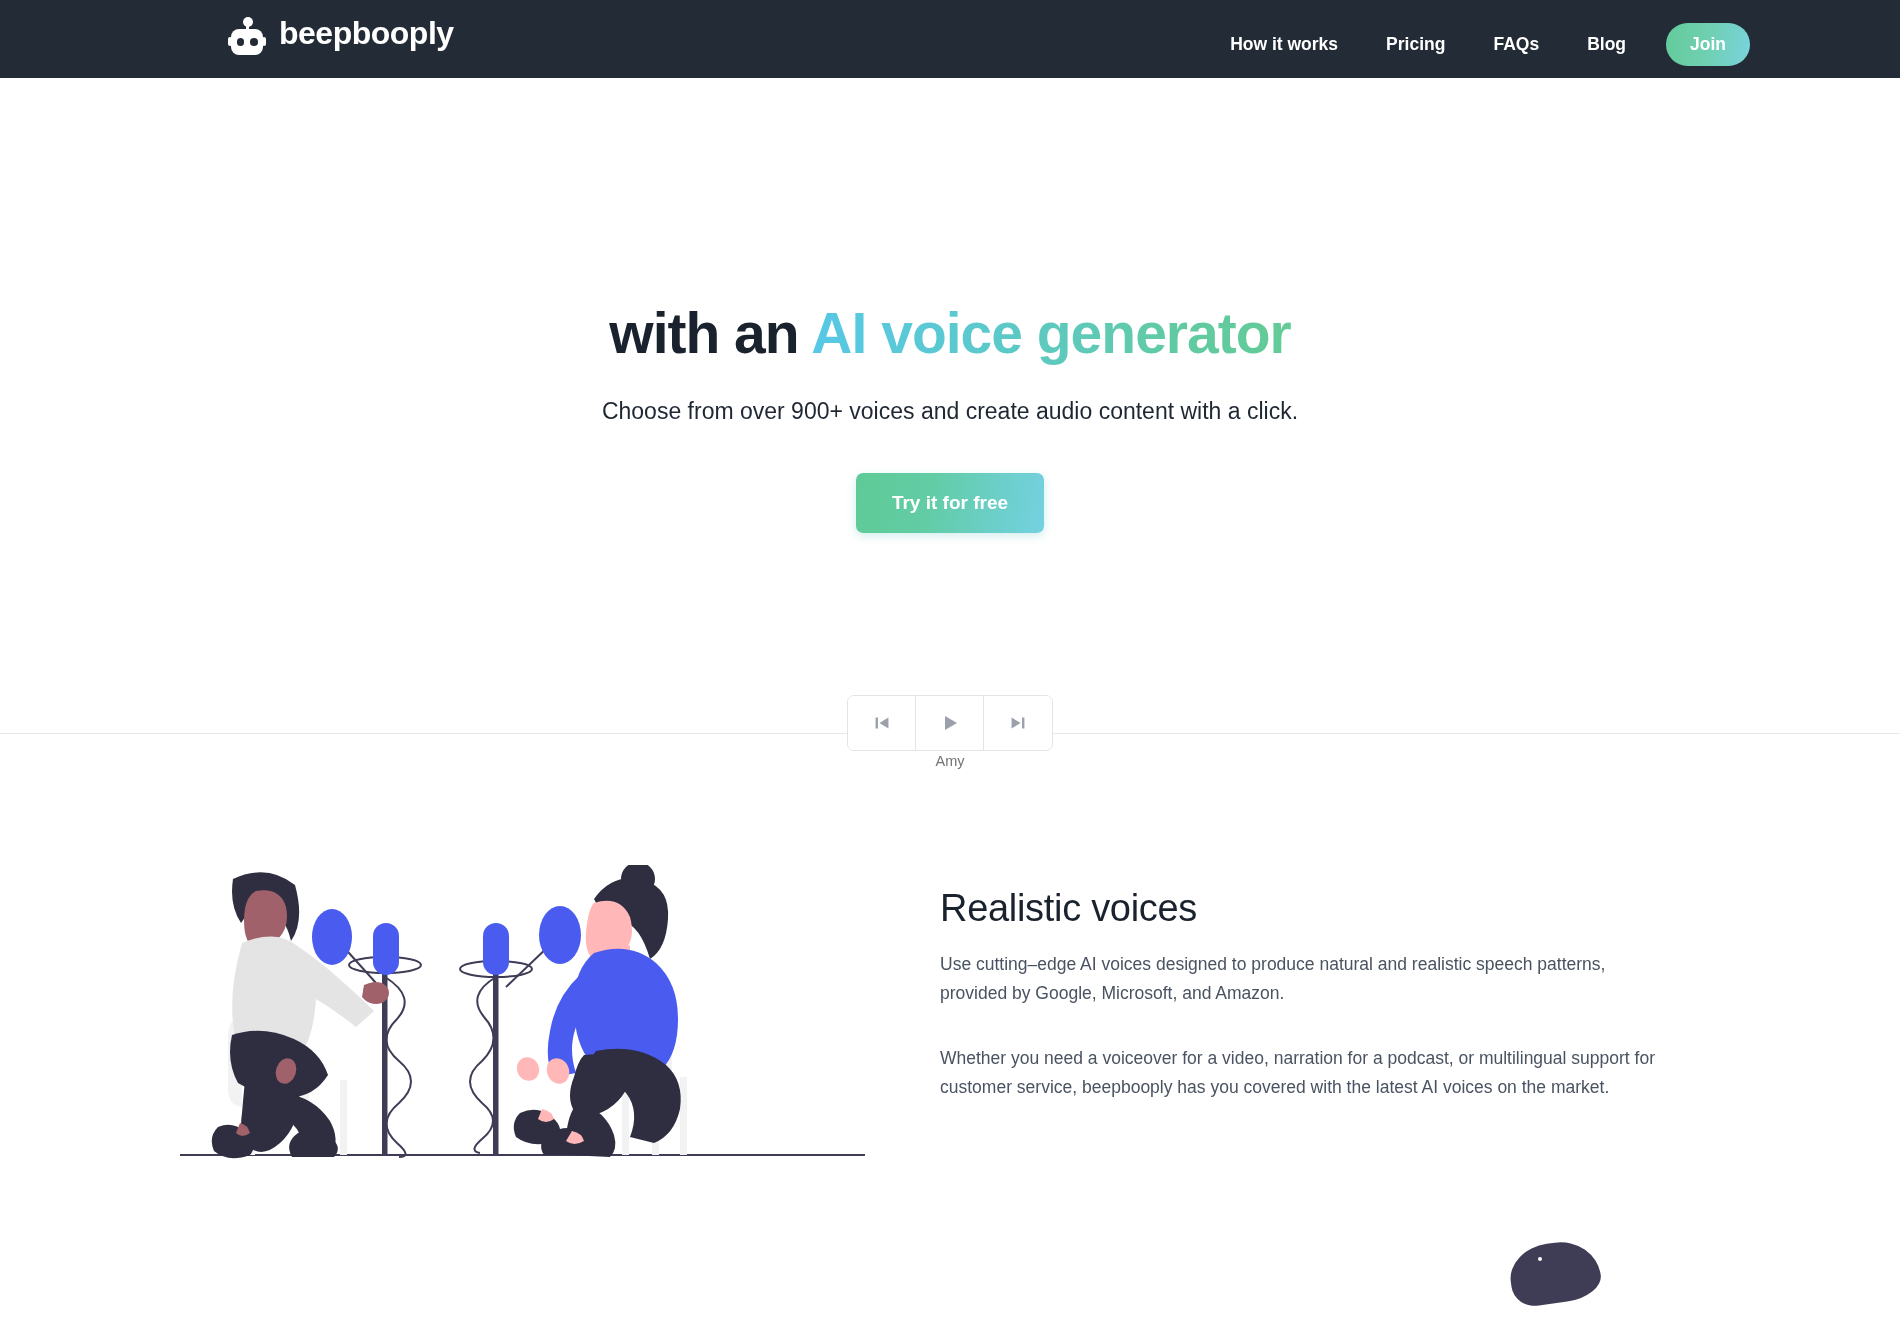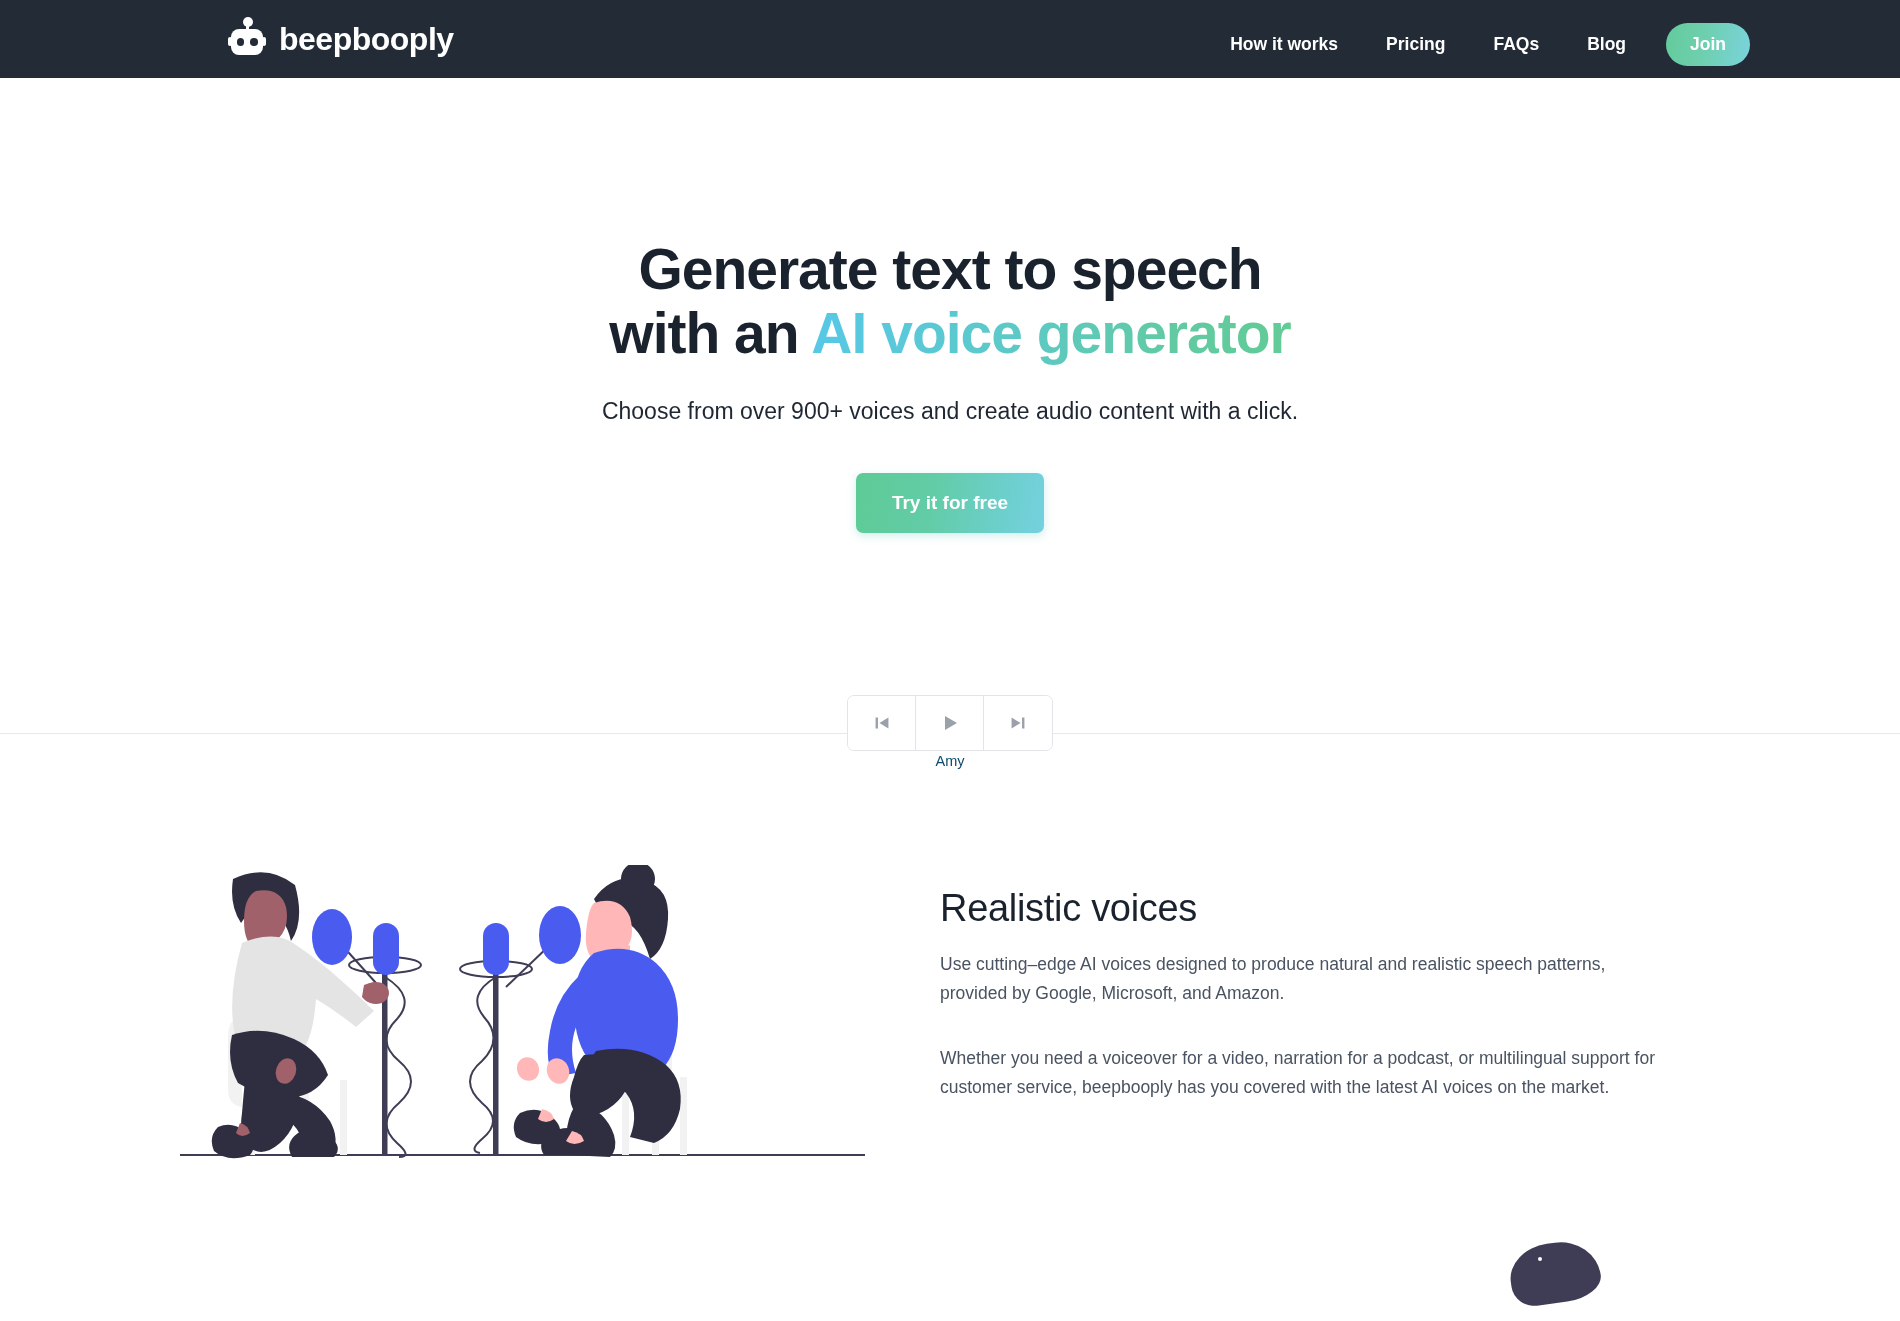--- a/index.html
+++ b/index.html
@@ -17,21 +17,20 @@
     height: 78px;
     background: #222b36;
     display: flex;
     align-items: center;
     padding: 0 0 0 228px;
     position: relative;
   }
 
   .brand {
     display: flex;
-    align-items: center;
     gap: 13px;
     cursor: pointer;
   }
 
   .robot-icon {
     width: 38px;
     height: 44px;
     position: relative;
     flex: none;
   }
@@ -201,21 +200,21 @@
     cursor: pointer;
     padding: 0;
   }
   .player-btn:last-child { border-right: none; }
   .player-label {
     position: absolute;
     top: 58px;
     left: 50%;
     transform: translateX(-50%);
     font-size: 14.5px;
-    color: #0c4a6e;
+    color: #737373;
     z-index: 2;
     background: #ffffff;
     padding: 0 6px;
   }
 
   
   .feature {
     display: flex;
     align-items: flex-start;
     padding: 90px 150px 0 180px;
@@ -310,21 +309,21 @@
     <a class="nav-link" href="#">FAQs</a>
     <a class="nav-link" href="#">Blog</a>
     <button class="join-button">Join</button>
   </div>
 
 </div>
 
 <div class="hero">
 
   <h1 class="hero-title">
-    <span>Generate text to speech</span><br>
+    <br>
     <span>with an </span><span class="hero-accent">AI voice generator</span>
   </h1>
 
   <p class="hero-sub">Choose from over 900+ voices and create audio content with a click.</p>
 
   <button class="hero-cta">Try it for free</button>
 
 </div>
 
 <div class="player-strip">

